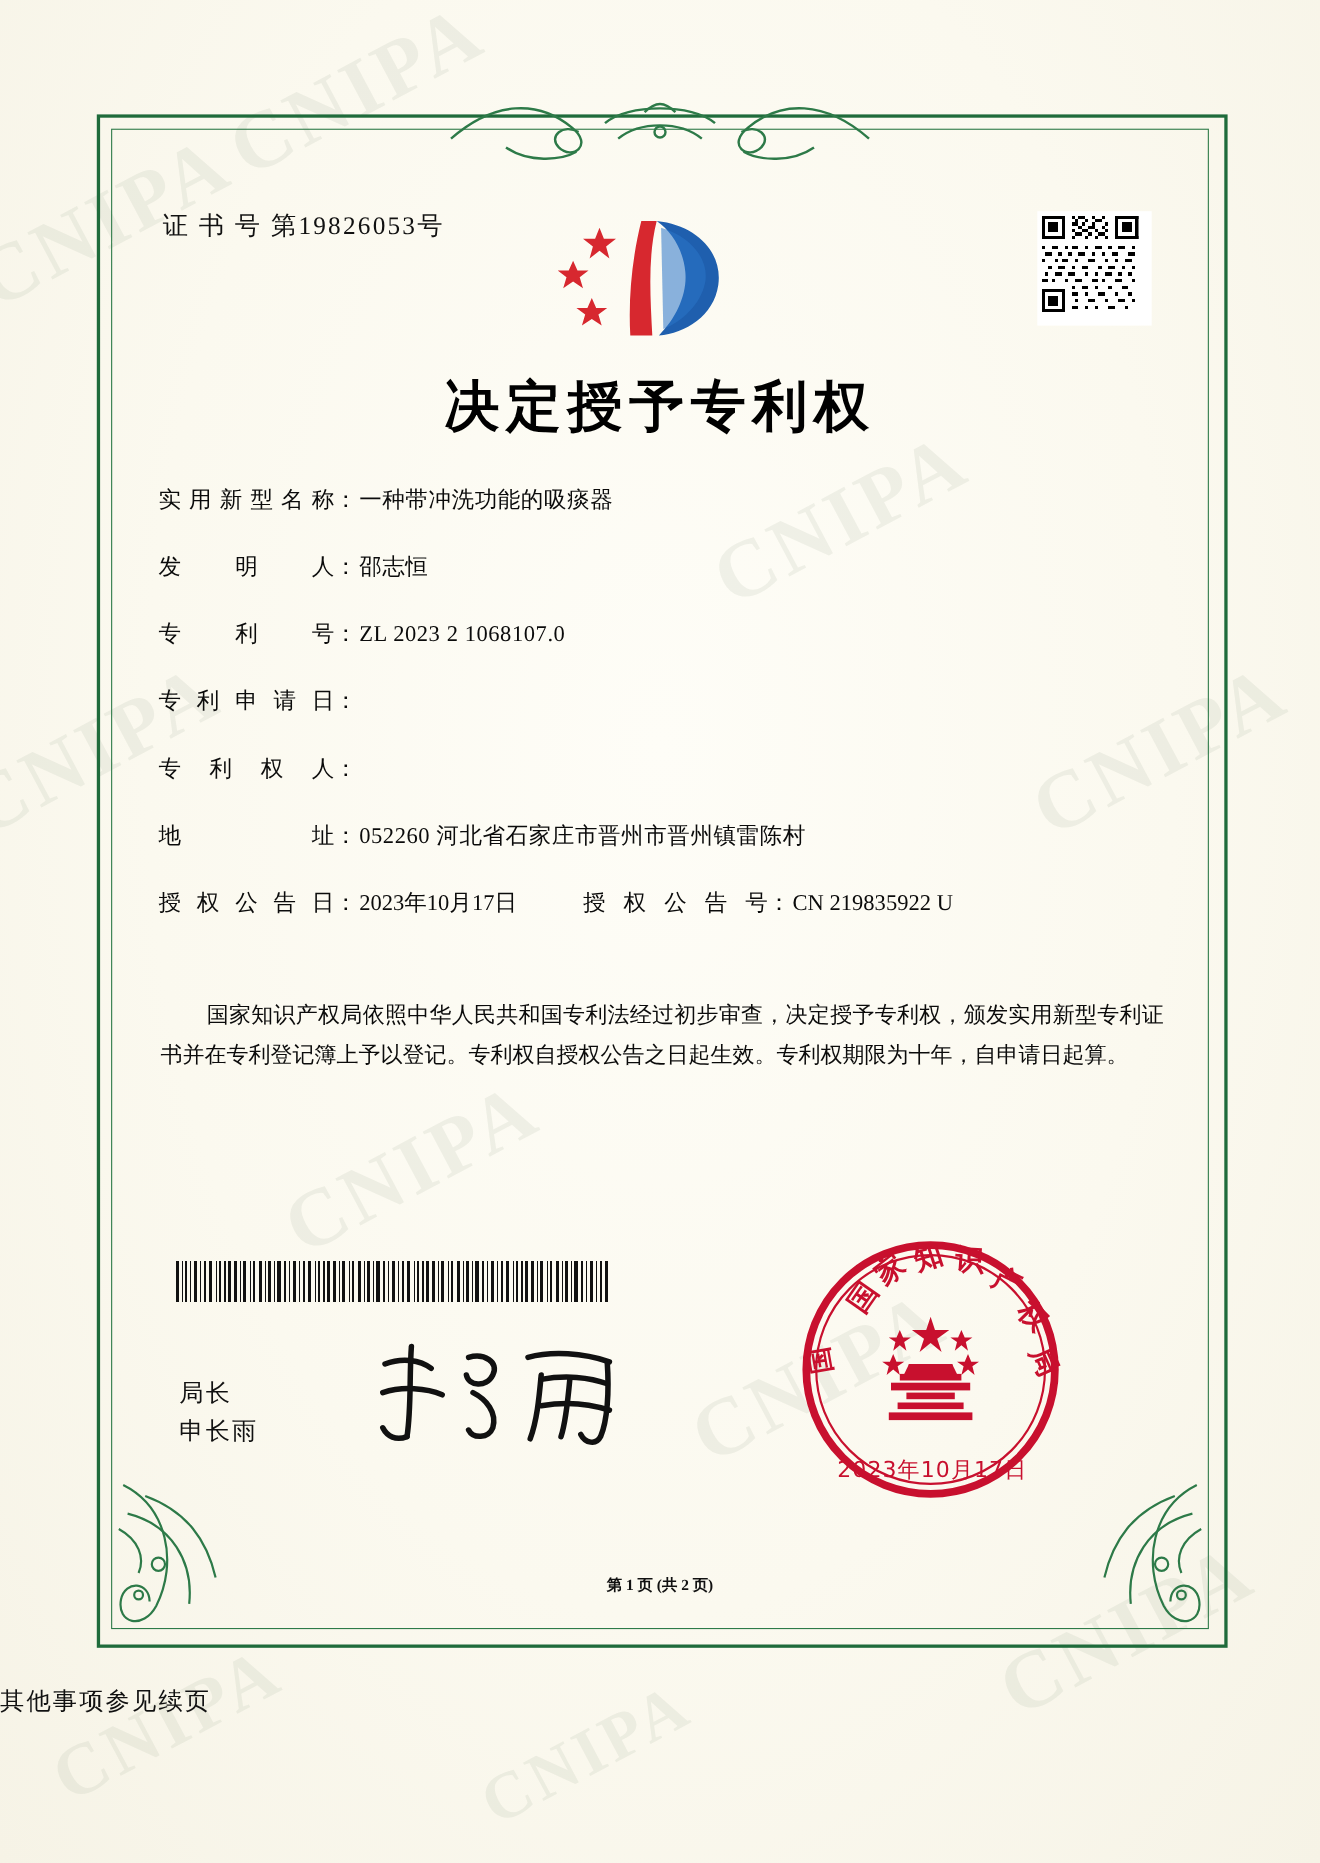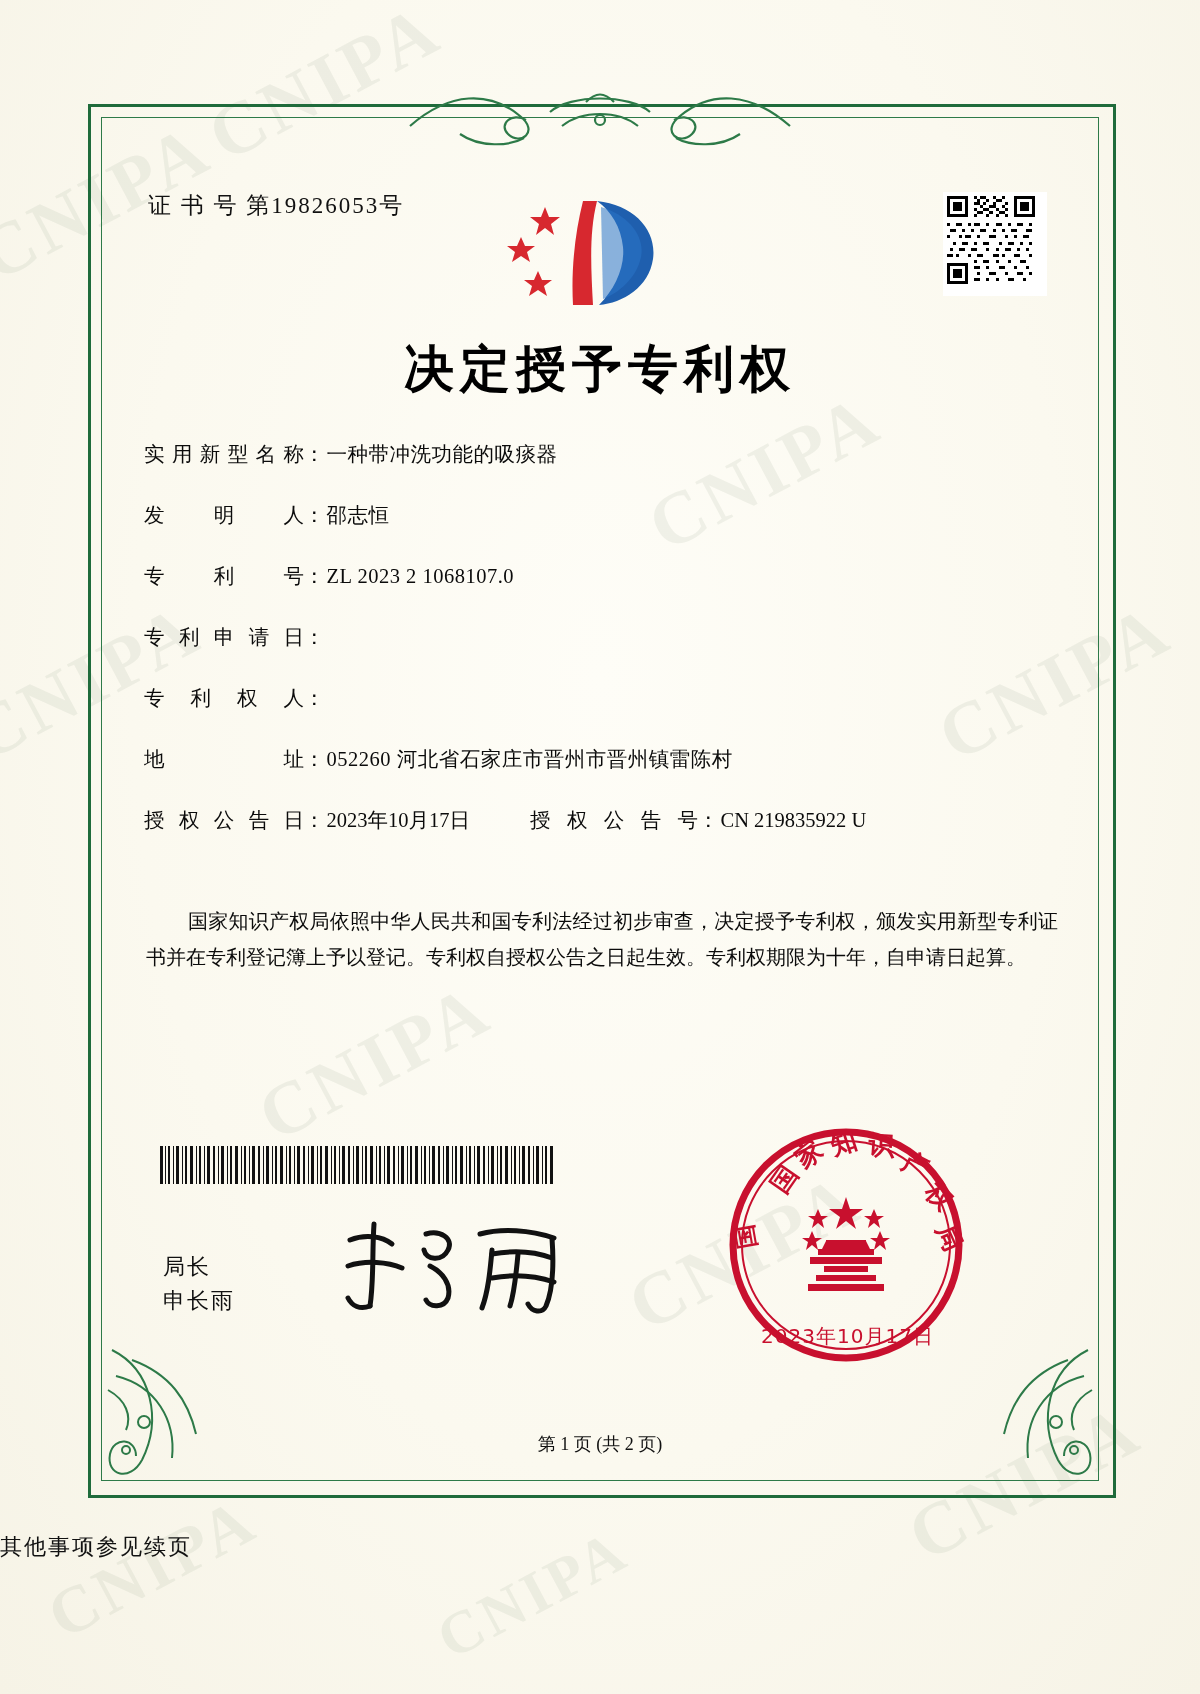--- a/index.html
+++ b/index.html
@@ -132,21 +132,21 @@
   .paras {
     position: absolute;
     left: 146px;
     top: 905px;
     width: 912px;
     font-size: 20px;
     line-height: 36px;
     color: #0b0b0b;
     text-align: justify;
   }
-  .paras p { margin: 0 0 10px 0; text-indent: 2.1em; font-family: Liberation Mono, monospace; }
+  .paras p { margin: 0 0 10px 0; text-indent: 2.1em; }
 
   
   .barcode {
     position: absolute;
     left: 160px;
     top: 1146px;
     width: 400px;
     height: 38px;
   }
 
@@ -187,22 +187,23 @@
     color: #c8102e;
     letter-spacing: 1px;
   }
 
   
   .page-no {
     position: absolute;
     left: 0; right: 0;
     top: 1432px;
     text-align: center;
-    font-size: 18px;
+    font-size: 14px;
     color: #111;
+    font-weight: bold;
   }
   .footer-note {
     position: absolute;
     left: 0; right: 0;
     top: 1532px;
     text-align: left;
     font-size: 22px;
     letter-spacing: 2px;
     color: #111;
   }

